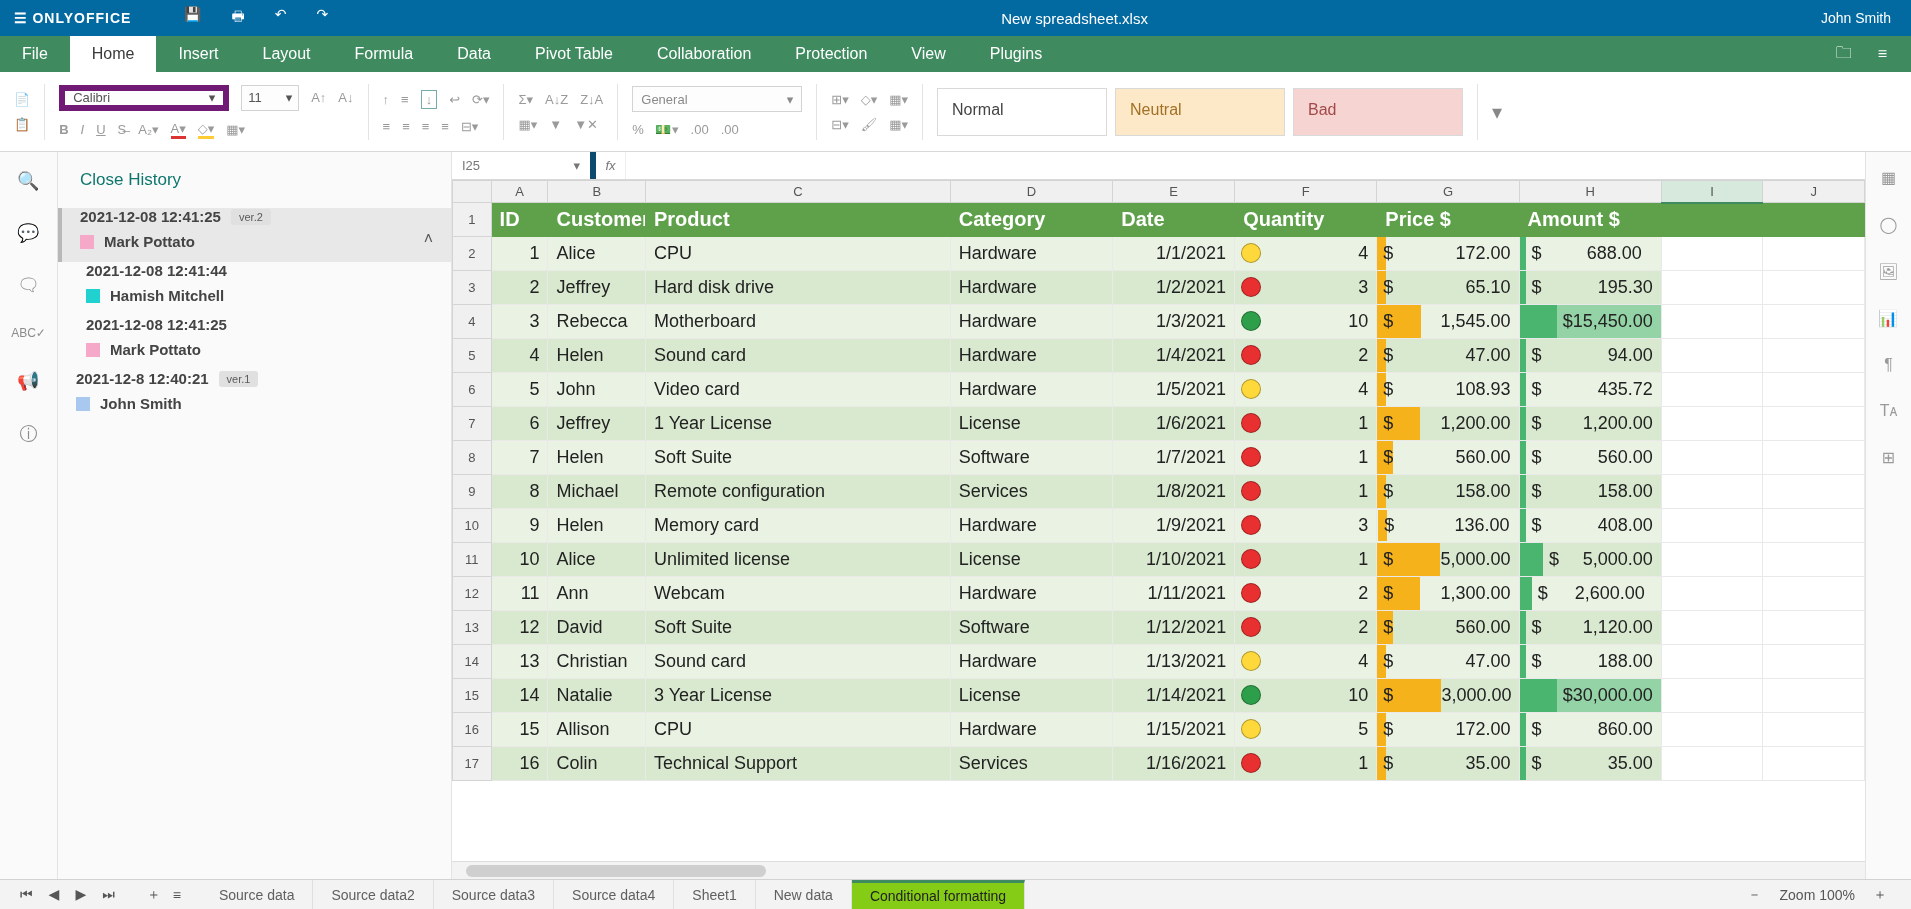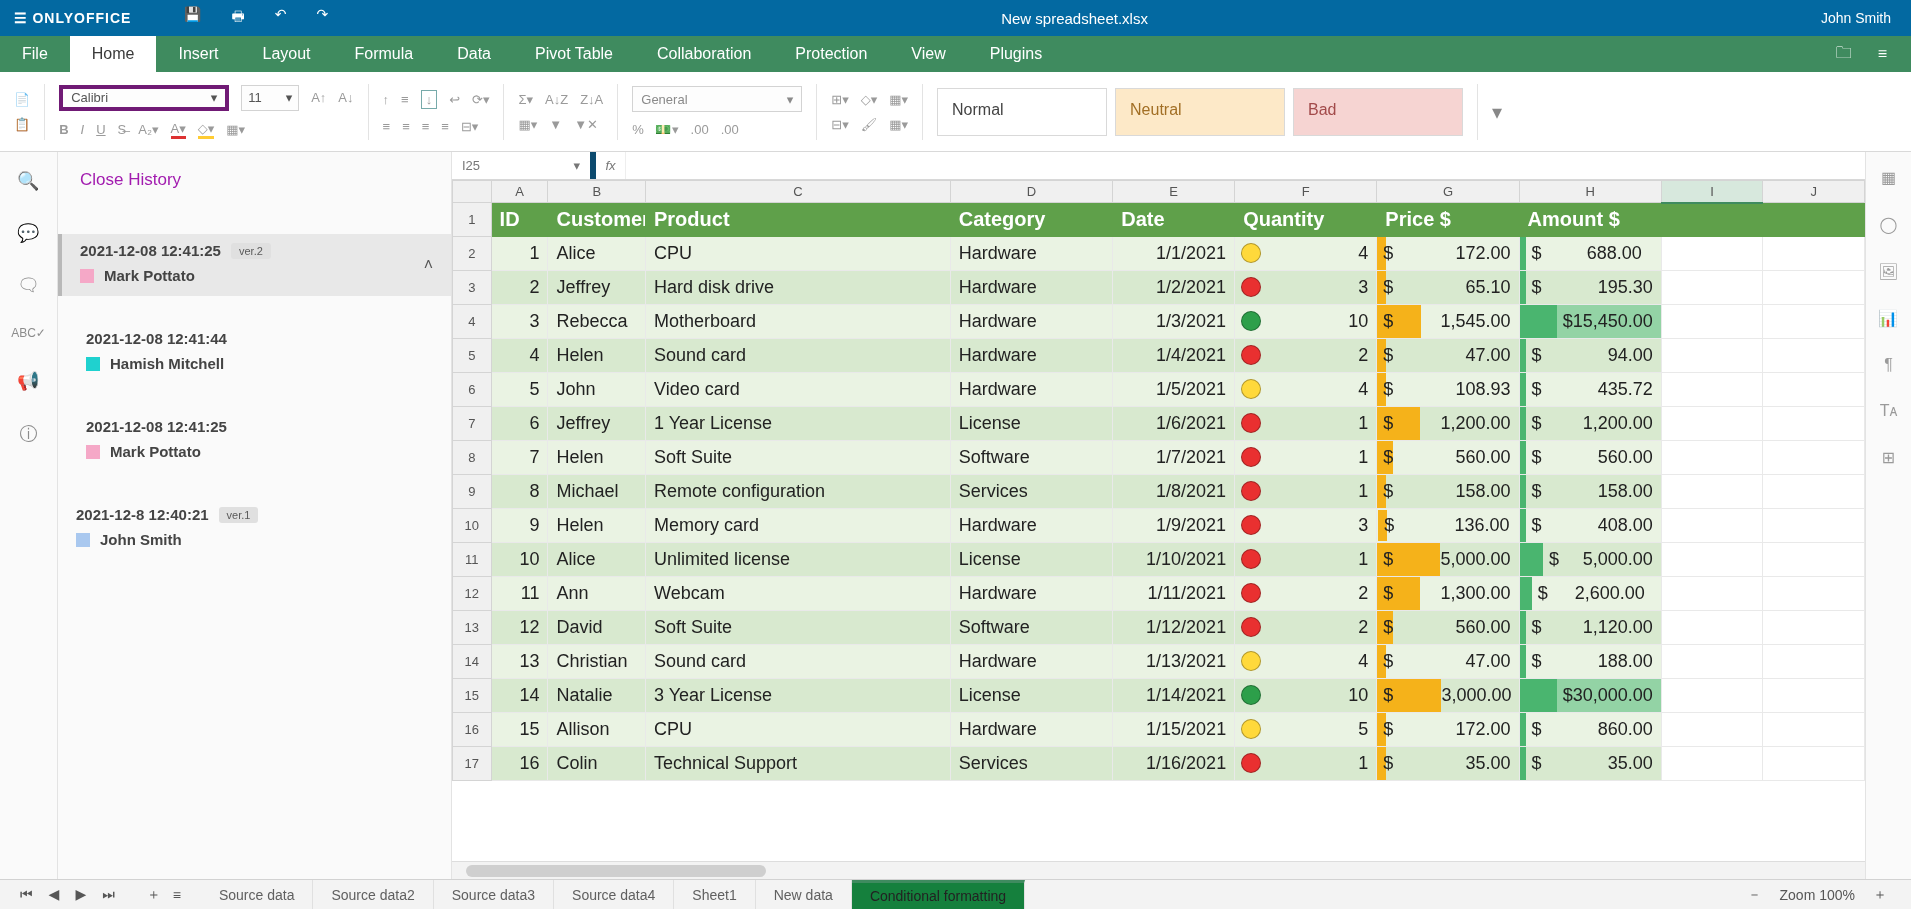--- a/index.html
+++ b/index.html
@@ -10,33 +10,33 @@
 .titlebar .center { flex: 1; text-align: center; font-size: 15px; }
 .titlebar .user { padding-right: 20px; font-size: 14px; }
 .menubar { height: 36px; background: #3f8b5f; display: flex; align-items: stretch; color: #fff; }
 .menubar .tab { padding: 9px 22px; cursor: pointer; font-size: 16px; }
 .menubar .tab.active { background: #fff; color: #3a3a3a; }
 .menubar .right-icons { margin-left: auto; display: flex; align-items: center; gap: 26px; padding-right: 24px; }
 .toolbar { height: 80px; background: #fff; border-bottom: 1px solid #d9d9d9; display: flex; align-items: center; padding: 0 14px; gap: 14px; color: #9a9a9a; font-size: 13px; }
 .toolbar .group { display: flex; flex-direction: column; gap: 10px; justify-content: center; }
 .toolbar .row { display: flex; align-items: center; gap: 12px; }
 .toolbar .sep { width: 1px; height: 56px; background: #e3e3e3; }
-.font-select { width: 170px; height: 26px; border: 4px solid #701a75; padding: 0 8px; color: #545454; display: flex; align-items: center; justify-content: space-between; background: #fdfdfd; }
+.font-select { width: 170px; height: 26px; border: 6px solid #701a75; padding: 0 8px; color: #545454; display: flex; align-items: center; justify-content: space-between; background: #fdfdfd; }
 .size-select { width: 58px; height: 26px; border: 1px solid #d3d3d3; padding: 0 6px; color: #545454; display: flex; align-items: center; justify-content: space-between; background: #fdfdfd; }
 .num-select { width: 170px; height: 26px; border: 1px solid #d3d3d3; padding: 0 8px; color: #8a8a8a; display: flex; align-items: center; justify-content: space-between; background: #fdfdfd; }
 .style-pick { width: 170px; height: 48px; border: 1px solid #d9d9d9; font-size: 16px; padding: 12px 14px; }
 .style-normal { color: #444; background: #fff; }
 .style-neutral { color: #a26f25; background: #fde9c8; }
 .style-bad { color: #a24a4a; background: #f6d4d2; }
 .content-area { display: flex; height: calc(100% - 36px - 36px - 80px - 30px); }
 .left-rail { width: 58px; background: #fafafa; border-right: 1px solid #e3e3e3; display: flex; flex-direction: column; align-items: center; padding-top: 18px; gap: 30px; color: #8c8c8c; font-size: 18px; }
 .history-panel { width: 394px; background: #fafafa; border-right: 1px solid #e3e3e3; display: flex; flex-direction: column; }
-.history-head { padding: 18px 22px; font-size: 17px; color: #a21caf; }
+.history-head { padding: 18px 22px; font-size: 17px; color: #0f766e; }
 .history-list { flex: 1; overflow: auto; }
-.history-item { padding: 8px 18px 12px 18px; position: relative; margin-top: 26px; }
+.history-item { padding: 0 18px 12px 18px; position: relative; }
 .history-item.active { background: #e8e8e8; border-left: 4px solid #b8b8b8; }
 .history-item.sub { padding-left: 28px; }
 .history-item .when { font-size: 15px; color: #444; font-weight: bold; display: flex; align-items: center; gap: 10px; }
 .history-item .badge { background: #e0e0e0; color: #5a5a5a; font-size: 11px; padding: 2px 8px; border-radius: 3px; font-weight: normal; }
 .history-item .author { font-size: 15px; color: #444; font-weight: bold; margin-top: 8px; display: flex; align-items: center; gap: 10px; }
 .swatch { width: 14px; height: 14px; display: inline-block; }
 .history-item .chev { position: absolute; right: 18px; top: 22px; color: #555; }
 .history-foot { padding: 18px 22px; border-top: 1px solid #e5e5e5; font-size: 16px; color: #4a4a4a; }
 .sheet-area { flex: 1; display: flex; flex-direction: column; background: #fff; position: relative; }
 .name-fx { height: 28px; border-bottom: 1px solid #d8d8d8; display: flex; align-items: center; font-size: 13px; color: #777; background: #fff; }
@@ -57,21 +57,21 @@
 .dot { width: 20px; height: 20px; border-radius: 50%; display: inline-block; border: 1px solid rgba(0,0,0,0.3); }
 .dot-y { background: #ffd93b; }
 .dot-r { background: #e93030; }
 .dot-g { background: #2d9f4a; }
 .scroll-h { height: 18px; background: #f3f3f3; border-top: 1px solid #ddd; position: relative; }
 .scroll-h .thumb { position: absolute; left: 14px; top: 3px; height: 12px; width: 300px; background: #cfcfcf; border-radius: 6px; }
 .statusbar { height: 30px; background: #f3f3f3; border-top: 1px solid #d2d2d2; display: flex; align-items: center; color: #565656; font-size: 14px; }
 .statusbar .navbtns { display: flex; gap: 16px; padding: 0 20px; font-size: 14px; }
 .statusbar .sheet-tabs { display: flex; align-items: stretch; height: 100%; margin-left: 20px; }
 .statusbar .sheet-tab { padding: 0 18px; display: flex; align-items: center; border-right: 1px solid #e0e0e0; cursor: pointer; font-size: 14px; color: #606060; }
-.statusbar .sheet-tab.active { background: #15803d; border-top: 3px solid #3f8b5f; color: #222; }
+.statusbar .sheet-tab.active { background: #84cc16; border-top: 3px solid #3f8b5f; color: #222; }
 .statusbar .zoom { margin-left: auto; padding-right: 24px; display: flex; align-items: center; gap: 18px; }
 .right-rail { width: 46px; background: #fafafa; border-left: 1px solid #e3e3e3; display: flex; flex-direction: column; align-items: center; padding-top: 16px; gap: 28px; color: #9a9a9a; }
 </style>
 </head>
 <body>
 
 <div class="titlebar">
   <div class="logo">
     <span>☰</span>
     <span>ONLYOFFICE</span>

